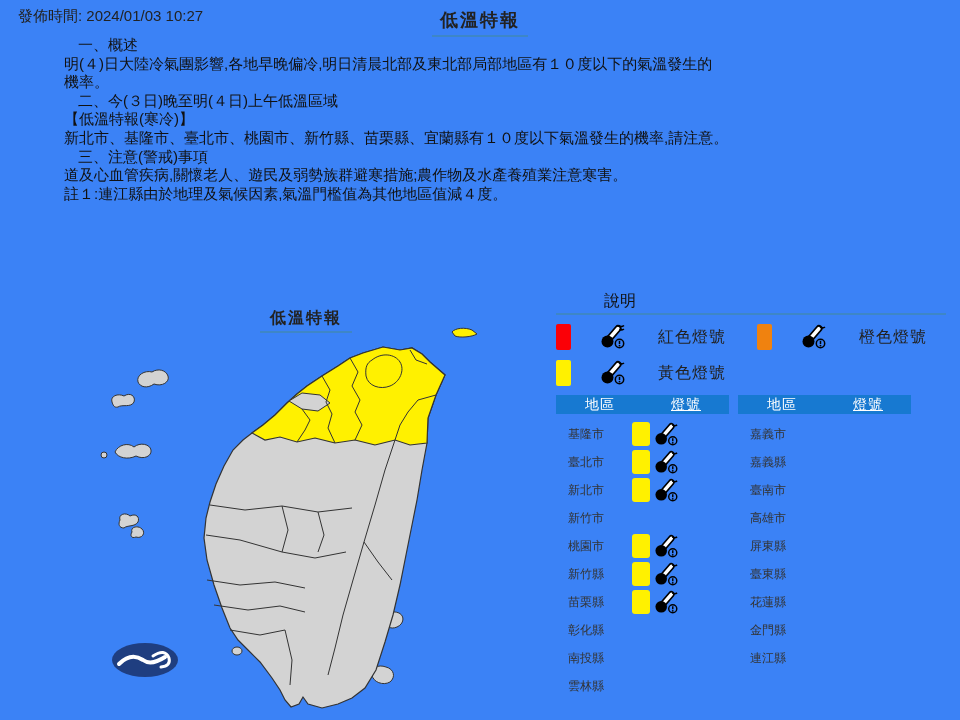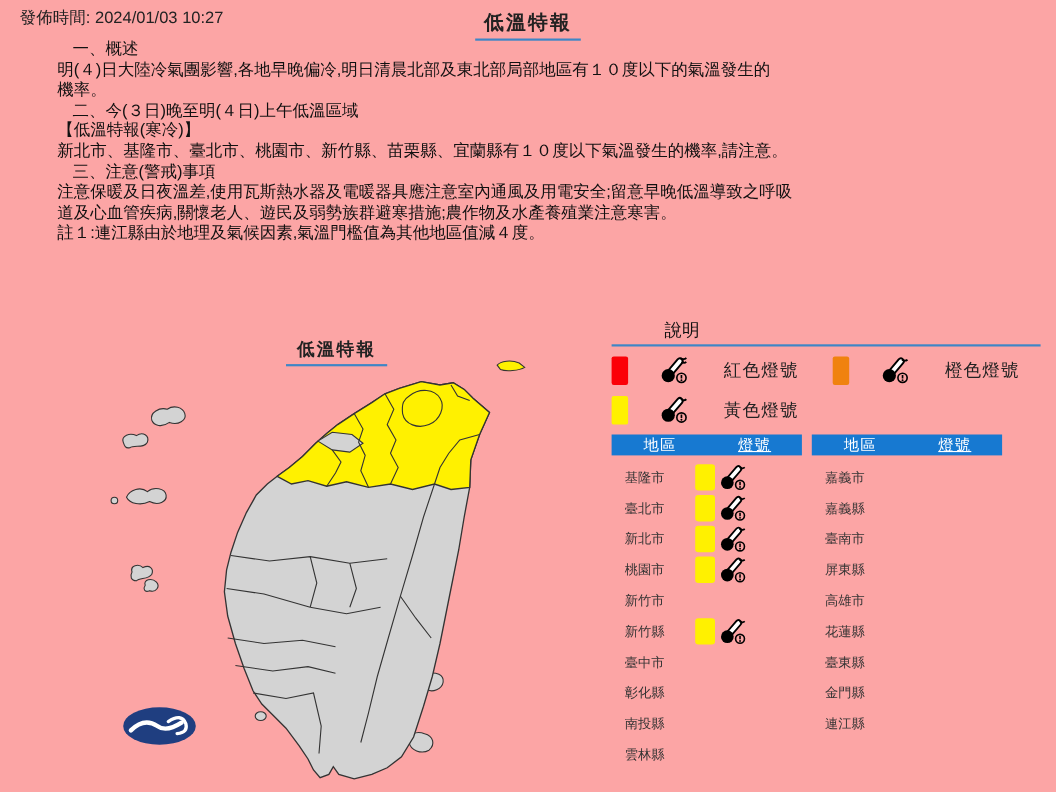--- a/index.html
+++ b/index.html
@@ -2,27 +2,27 @@
 <html style="--c-yellow: #FFF100; --c-red: #FB0007; --c-orange: #F0820F; --c-header-blue: #1779D1; --c-line-blue: #3E86C6; --c-map-gray: #D3D3D3; --c-logo-navy: #1F3E80;"><head>
 <meta charset="utf-8">
 <style>
   :root{
     --c-yellow:#FFF100; --c-red:#FB0007; --c-orange:#F0820F;
     --c-header-blue:#1779D1; --c-line-blue:#3E86C6; --c-map-gray:#D3D3D3;
     --c-logo-navy:#1F3E80; --c-text:#1A1A1A;
   }
   *{margin:0;padding:0;box-sizing:border-box;}
   html,body{background:#fff;}
-  .page{position:relative;width:960px;height:720px;background:#fca5a5;overflow:hidden;
+  .page{position:relative;width:960px;height:720px;background:#3b82f6;overflow:hidden;
         font-family:"Liberation Sans","DejaVu Sans",sans-serif;color:var(--c-text);}
   .issue-time{position:absolute;left:18px;top:7px;font-size:15px;color:#222;}
   .doc-title{position:absolute;left:50%;transform:translateX(-50%);top:8px;
              font-size:18px;font-weight:bold;letter-spacing:2px;color:#222;
              border-bottom:2px solid var(--c-line-blue);padding:0 8px 3px 8px;}
-  .report{position:absolute;left:52px;top:36px;width:836px;font-size:15px;color:#111;}
+  .report{position:absolute;left:64px;top:36px;width:836px;font-size:15px;color:#111;}
   .bline{line-height:18.6px;white-space:pre;}
   .bline[data-ind="true"]{margin-left:14px;}
 
   
   .map-panel{position:absolute;left:100px;top:290px;width:440px;height:430px;}
   .map-title{position:absolute;left:160px;top:18px;width:92px;text-align:center;
              font-size:16px;font-weight:bold;letter-spacing:2px;color:#222;
              border-bottom:2px solid var(--c-line-blue);padding-bottom:2px;}
   .map-svg{position:absolute;left:0;top:0;}
 
@@ -70,21 +70,20 @@
       <div class="bline" data-ind="false">機率。</div>
 
       <div class="bline" data-ind="true">二、今(３日)晚至明(４日)上午低溫區域</div>
 
       <div class="bline" data-ind="false">【低溫特報(寒冷)】</div>
 
       <div class="bline" data-ind="false">新北市、基隆市、臺北市、桃園市、新竹縣、苗栗縣、宜蘭縣有１０度以下氣溫發生的機率,請注意。</div>
 
       <div class="bline" data-ind="true">三、注意(警戒)事項</div>
 
-      <div class="bline" data-ind="false">注意保暖及日夜溫差,使用瓦斯熱水器及電暖器具應注意室內通風及用電安全;留意早晚低溫導致之呼吸</div>
 
       <div class="bline" data-ind="false">道及心血管疾病,關懷老人、遊民及弱勢族群避寒措施;農作物及水產養殖業注意寒害。</div>
 
       <div class="bline" data-ind="false">註１:連江縣由於地理及氣候因素,氣溫門檻值為其他地區值減４度。</div>
     </div>
 
   <div class="map-panel">
     <svg class="map-svg" width="440" height="430" viewBox="0 0 440 430">
 
       <g stroke="#333" stroke-width="1" style="fill:var(--c-map-gray)">
@@ -235,61 +234,72 @@
                   <circle cx="7.5" cy="17.5" r="6" fill="#000"></circle>
                   <path d="M19,3 q2.8,1.8 5,0" stroke="#000" stroke-width="1.6" fill="none"></path>
                   <circle cx="19.5" cy="19.5" r="4.2" fill="none" stroke="#000" stroke-width="1.5"></circle>
                   <line x1="19.5" y1="16.8" x2="19.5" y2="20" stroke="#000" stroke-width="1.5"></line>
                   <circle cx="19.5" cy="21.6" r="0.9" fill="#000"></circle>
                 </svg>
               </span>
             </div>
 
             <div class="t-row">
+              <span class="t-name">新竹市</span>
+
+            </div>
+
+            <div class="t-row">
               <span class="t-name">桃園市</span>
               <span class="t-sig">
                 <span class="row-chip"></span>
                 <svg class="thermo" width="25" height="25" viewBox="0 0 26 26">
                   <line x1="9" y1="15" x2="18" y2="4.5" stroke="#000" stroke-width="7" stroke-linecap="round"></line>
                   <line x1="9" y1="15" x2="18" y2="4.5" stroke="#fff" stroke-width="3.5" stroke-linecap="round"></line>
                   <circle cx="7.5" cy="17.5" r="6" fill="#000"></circle>
                   <path d="M19,3 q2.8,1.8 5,0" stroke="#000" stroke-width="1.6" fill="none"></path>
                   <circle cx="19.5" cy="19.5" r="4.2" fill="none" stroke="#000" stroke-width="1.5"></circle>
                   <line x1="19.5" y1="16.8" x2="19.5" y2="20" stroke="#000" stroke-width="1.5"></line>
                   <circle cx="19.5" cy="21.6" r="0.9" fill="#000"></circle>
                 </svg>
               </span>
             </div>
 
             <div class="t-row">
-              <span class="t-name">新竹市</span>
-
-            </div>
-
-            <div class="t-row">
               <span class="t-name">新竹縣</span>
               <span class="t-sig">
                 <span class="row-chip"></span>
                 <svg class="thermo" width="25" height="25" viewBox="0 0 26 26">
                   <line x1="9" y1="15" x2="18" y2="4.5" stroke="#000" stroke-width="7" stroke-linecap="round"></line>
                   <line x1="9" y1="15" x2="18" y2="4.5" stroke="#fff" stroke-width="3.5" stroke-linecap="round"></line>
                   <circle cx="7.5" cy="17.5" r="6" fill="#000"></circle>
                   <path d="M19,3 q2.8,1.8 5,0" stroke="#000" stroke-width="1.6" fill="none"></path>
                   <circle cx="19.5" cy="19.5" r="4.2" fill="none" stroke="#000" stroke-width="1.5"></circle>
                   <line x1="19.5" y1="16.8" x2="19.5" y2="20" stroke="#000" stroke-width="1.5"></line>
                   <circle cx="19.5" cy="21.6" r="0.9" fill="#000"></circle>
                 </svg>
               </span>
             </div>
 
-
-            <div class="t-row">
-              <span class="t-name">臺中市</span>
-
-            </div>
+            <div class="t-row">
+              <span class="t-name">苗栗縣</span>
+              <span class="t-sig">
+                <span class="row-chip"></span>
+                <svg class="thermo" width="25" height="25" viewBox="0 0 26 26">
+                  <line x1="9" y1="15" x2="18" y2="4.5" stroke="#000" stroke-width="7" stroke-linecap="round"></line>
+                  <line x1="9" y1="15" x2="18" y2="4.5" stroke="#fff" stroke-width="3.5" stroke-linecap="round"></line>
+                  <circle cx="7.5" cy="17.5" r="6" fill="#000"></circle>
+                  <path d="M19,3 q2.8,1.8 5,0" stroke="#000" stroke-width="1.6" fill="none"></path>
+                  <circle cx="19.5" cy="19.5" r="4.2" fill="none" stroke="#000" stroke-width="1.5"></circle>
+                  <line x1="19.5" y1="16.8" x2="19.5" y2="20" stroke="#000" stroke-width="1.5"></line>
+                  <circle cx="19.5" cy="21.6" r="0.9" fill="#000"></circle>
+                </svg>
+              </span>
+            </div>
+
 
             <div class="t-row">
               <span class="t-name">彰化縣</span>
 
             </div>
 
             <div class="t-row">
               <span class="t-name">南投縣</span>
 
             </div>
@@ -317,37 +327,37 @@
               <span class="t-name">嘉義縣</span>
 
             </div>
 
             <div class="t-row">
               <span class="t-name">臺南市</span>
 
             </div>
 
             <div class="t-row">
+              <span class="t-name">高雄市</span>
+
+            </div>
+
+            <div class="t-row">
               <span class="t-name">屏東縣</span>
 
             </div>
 
-            <div class="t-row">
-              <span class="t-name">高雄市</span>
-
-            </div>
-
+
+            <div class="t-row">
+              <span class="t-name">臺東縣</span>
+
+            </div>
 
             <div class="t-row">
               <span class="t-name">花蓮縣</span>
-
-            </div>
-
-            <div class="t-row">
-              <span class="t-name">臺東縣</span>
 
             </div>
 
 
             <div class="t-row">
               <span class="t-name">金門縣</span>
 
             </div>
 
             <div class="t-row">

